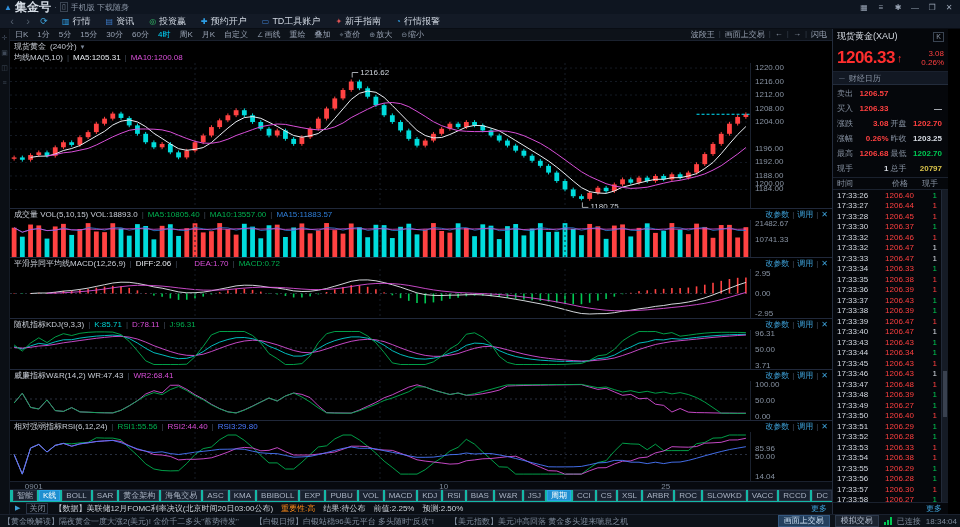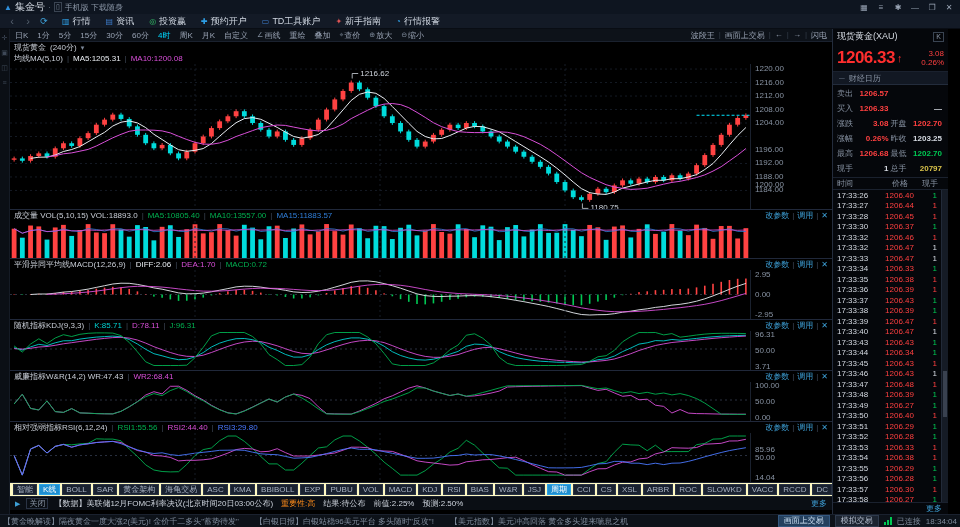--- a/index.html
+++ b/index.html
@@ -2,21 +2,21 @@
 <html><head>
 <meta charset="utf-8">
 <style>
 *{margin:0;padding:0;box-sizing:border-box}
 body{background:#222}
 .app{position:relative;width:960px;height:527px;background:#000;color:#cfd6e0;
   font-family:"Liberation Sans","DejaVu Sans",sans-serif;font-size:9px;overflow:hidden}
 
 .titlebar{height:14px;background:#0e1520;display:flex;align-items:center;gap:3px;padding:0 4px}
 .logo{color:#2f8fdb;font-size:8px}
-.ttl{color:#d6dde6;font-weight:normal;font-size:10px}
+.ttl{color:#d6dde6;font-weight:bold;font-size:12px}
 .tsep{color:#55606e}
 .phone{color:#7e8a9a;font-size:7px;border:1px solid #3a4452;padding:0 1px;line-height:8px}
 .tsub{color:#8a95a5;font-size:8px}
 .tspace{flex:1}
 .wicon{color:#9aa5b5;width:14px;text-align:center;font-size:8px;cursor:pointer}
 
 .menubar{height:15px;background:#131a26;display:flex;align-items:center;gap:4px;padding:0 6px;border-bottom:1px solid #090d14}
 .nav{color:#55606e;font-size:11px;width:12px;text-align:center;line-height:13px}
 .nav.refresh{color:#3d9fd6;font-size:9px}
 #menu-items{display:flex;gap:15px;margin-left:8px}
@@ -46,21 +46,21 @@
 .pbtn{color:#3d9fd6;cursor:pointer}
 .plotwrap{display:flex}
 .plot{width:740px;position:relative;overflow:hidden}
 .pmain .plot{height:145px}
 .yaxis{width:82px;position:relative;border-left:1px solid #1a212e;font-size:8px;color:#8893a3}
 .ylab{position:absolute;left:4px;transform:translateY(-50%);line-height:8px}
 
 .xaxis{height:9px;position:relative;background:#070a0f;font-size:8px;color:#7e8a9a;border-top:1px solid #1a212e}
 .xaxis span{position:absolute;top:0;line-height:9px}
 
-.indtabs{height:14px;background:#fef9c3;display:flex;align-items:center;gap:2px;padding:0 3px;overflow:hidden;border-top:1px solid #1a212e}
+.indtabs{height:14px;background:#14b8a6;display:flex;align-items:center;gap:2px;padding:0 3px;overflow:hidden;border-top:1px solid #1a212e}
 .itab{background:#1a2230;border:1px solid #2a3344;color:#a8b2c2;font-size:8px;line-height:9px;padding:0 3px;cursor:pointer;white-space:nowrap}
 .itab.active{background:#1f8fd0;border-color:#2ba3e8;color:#fff}
 
 .newsline{height:14px;display:flex;align-items:center;gap:6px;padding:0 5px;font-size:8px;background:#0a0e14;border-top:1px solid #1a212e;white-space:nowrap;overflow:hidden}
 .play{color:#3d9fd6;font-size:7px}
 .nclose{color:#8893a3;border:1px solid #2a3344;padding:0 2px;line-height:9px;cursor:pointer}
 .nseg{margin-right:8px}
 .nmore{margin-left:auto;color:#3d9fd6;cursor:pointer}
 
 .sidebar{width:116px;background:#05070b;border-left:1px solid #232c3c;display:flex;flex-direction:column;font-size:8px}
@@ -577,29 +577,33 @@
                   <rect x="717.0444444444444" y="4.881346205013983" width="4.8" height="32.11865379498602" fill="#ff4242"></rect>
                   <rect x="725.2666666666665" y="17.484227412885062" width="4.8" height="19.515772587114938" fill="#ff4242"></rect>
                   <rect x="733.4888888888888" y="7.15507744219596" width="4.8" height="29.84492255780404" fill="#ff4242"></rect>
                   <polyline points="4.1,7.7 12.3,12.2 20.6,9.6 28.8,8.6 37.0,10.6 45.2,10.3 53.4,7.8 61.7,9.9 69.9,10.6 78.1,7.5 86.3,8.5 94.6,10.1 102.8,7.8 111.0,7.7 119.2,10.2 127.4,8.7 135.7,7.5 143.9,10.7 152.1,10.2 160.3,7.9 168.6,10.3 176.8,10.7 185.0,7.5 193.2,8.8 201.4,10.2 209.7,7.6 217.9,7.9 226.1,10.1 234.3,8.4 242.6,7.5 250.8,10.5 259.0,9.7 267.2,7.7 275.4,10.4 283.7,10.5 291.9,7.6 300.1,9.2 308.3,10.3 316.6,7.5 324.8,8.1 333.0,10.1 341.2,8.1 349.4,7.5 357.7,10.4 365.9,9.3 374.1,7.6 382.3,10.5 390.6,10.4 398.8,7.7 407.0,9.6 415.2,10.5 423.4,7.5 431.7,8.3 439.9,10.1 448.1,7.9 456.3,7.6 464.6,10.2 472.8,8.9 481.0,7.5 489.2,10.7 497.4,10.3 505.7,7.9 513.9,10.1 522.1,10.7 530.3,7.5 538.6,8.6 546.8,10.2 555.0,7.7 563.2,7.8 571.4,10.2 579.7,8.6 587.9,7.5 596.1,10.6 604.3,10.0 612.6,7.8 620.8,10.3 629.0,10.6 637.2,7.5 645.4,9.0 653.7,10.3 661.9,7.6 670.1,7.9 678.3,10.1 686.6,8.3 694.8,7.5 703.0,10.4 711.2,9.5 719.4,7.7 727.7,10.4 735.9,10.5" fill="none" stroke="#2f7ed8" stroke-width="0.8"></polyline>
                   <polyline points="4.1,7.7 12.3,12.2 20.6,9.6 28.8,8.6 37.0,10.6 45.2,9.9 53.4,9.0 61.7,9.8 69.9,9.7 78.1,9.0 86.3,9.4 94.6,9.0 102.8,8.8 111.0,9.1 119.2,8.8 127.4,8.6 135.7,8.8 143.9,9.3 152.1,8.9 160.3,9.1 168.6,9.5 176.8,9.1 185.0,9.1 193.2,9.5 201.4,9.1 209.7,9.0 217.9,9.3 226.1,8.8 234.3,8.6 242.6,8.8 250.8,9.1 259.0,8.8 267.2,8.9 275.4,9.4 283.7,9.0 291.9,9.0 300.1,9.5 308.3,9.0 316.6,9.0 324.8,9.3 333.0,8.8 341.2,8.7 349.4,8.9 357.7,9.0 365.9,8.7 374.1,8.9 382.3,9.3 390.6,9.0 398.8,9.0 407.0,9.5 415.2,9.0 423.4,9.0 431.7,9.4 439.9,8.9 448.1,8.8 456.3,9.0 464.6,8.9 472.8,8.6 481.0,8.8 489.2,9.3 497.4,9.0 505.7,9.1 513.9,9.5 522.1,9.1 530.3,9.1 538.6,9.5 546.8,9.0 555.0,8.9 563.2,9.2 571.4,8.8 579.7,8.6 587.9,8.8 596.1,9.2 604.3,8.9 612.6,9.0 620.8,9.4 629.0,9.1 637.2,9.1 645.4,9.5 653.7,9.0 661.9,9.0 670.1,9.3 678.3,8.8 686.6,8.6 694.8,8.9 703.0,9.0 711.2,8.7 719.4,8.9 727.7,9.3 735.9,9.0" fill="none" stroke="#d94fd9" stroke-width="0.8"></polyline>
                   <line x1="185" y1="0" x2="185" y2="37" stroke="#161c26" stroke-dasharray="2,3"></line>
                   <line x1="370" y1="0" x2="370" y2="37" stroke="#161c26" stroke-dasharray="2,3"></line>
                   <line x1="555" y1="0" x2="555" y2="37" stroke="#161c26" stroke-dasharray="2,3"></line>
                 </svg>
               </div>
+              <div class="yaxis">
+                <span class="ylab" style="top: 10%;">21482.67</span>
+                <span class="ylab" style="top: 55%;">10741.33</span>
+              </div>
             </div>
           </div>
           <div class="panel sub">
             <div class="phdr">
               <span style="color: rgb(200, 205, 214);">平滑异同平均线MACD(12,26,9)</span>
               <span class="sep">|</span>
               <span style="color: rgb(233, 237, 242);">DIFF:2.06</span>
               <span class="sep">|</span>
-              <span style="color: rgb(217, 79, 217);">DEA:1.70</span>
+              <span style="color: rgb(217, 79, 217); margin-left: 13px;">DEA:1.70</span>
               <span class="sep">|</span>
               <span style="color: rgb(0, 176, 80);">MACD:0.72</span>
               <div class="pbtns">
                 <span class="pbtn">改参数</span>
                 <span class="sep">|</span>
                 <span class="pbtn">调用</span>
                 <span class="sep">|</span>
                 <span class="pbtn">✕</span>
               </div>
             </div>
@@ -809,20 +813,25 @@
               </div>
               <div class="yaxis">
                 <span class="ylab" style="top: 10%; margin-top: 12px;">85.96</span>
                 <span class="ylab" style="top: 50%;">50.00</span>
                 <span class="ylab" style="top: 92%;">14.04</span>
               </div>
             </div>
           </div>
         </div>
 
+      <div class="xaxis" id="xaxis">
+          <span style="left: 14.8px;">0901</span>
+          <span style="left: 429.2px;">10</span>
+          <span style="left: 651.2px;">25</span>
+        </div>
       <div class="indtabs" id="indtabs">
           <span class="itab">智能</span>
           <span class="itab active">K线</span>
           <span class="itab">BOLL</span>
           <span class="itab">SAR</span>
           <span class="itab">黄金架构</span>
           <span class="itab">海龟交易</span>
           <span class="itab">ASC</span>
           <span class="itab">KMA</span>
           <span class="itab">BBIBOLL</span>

